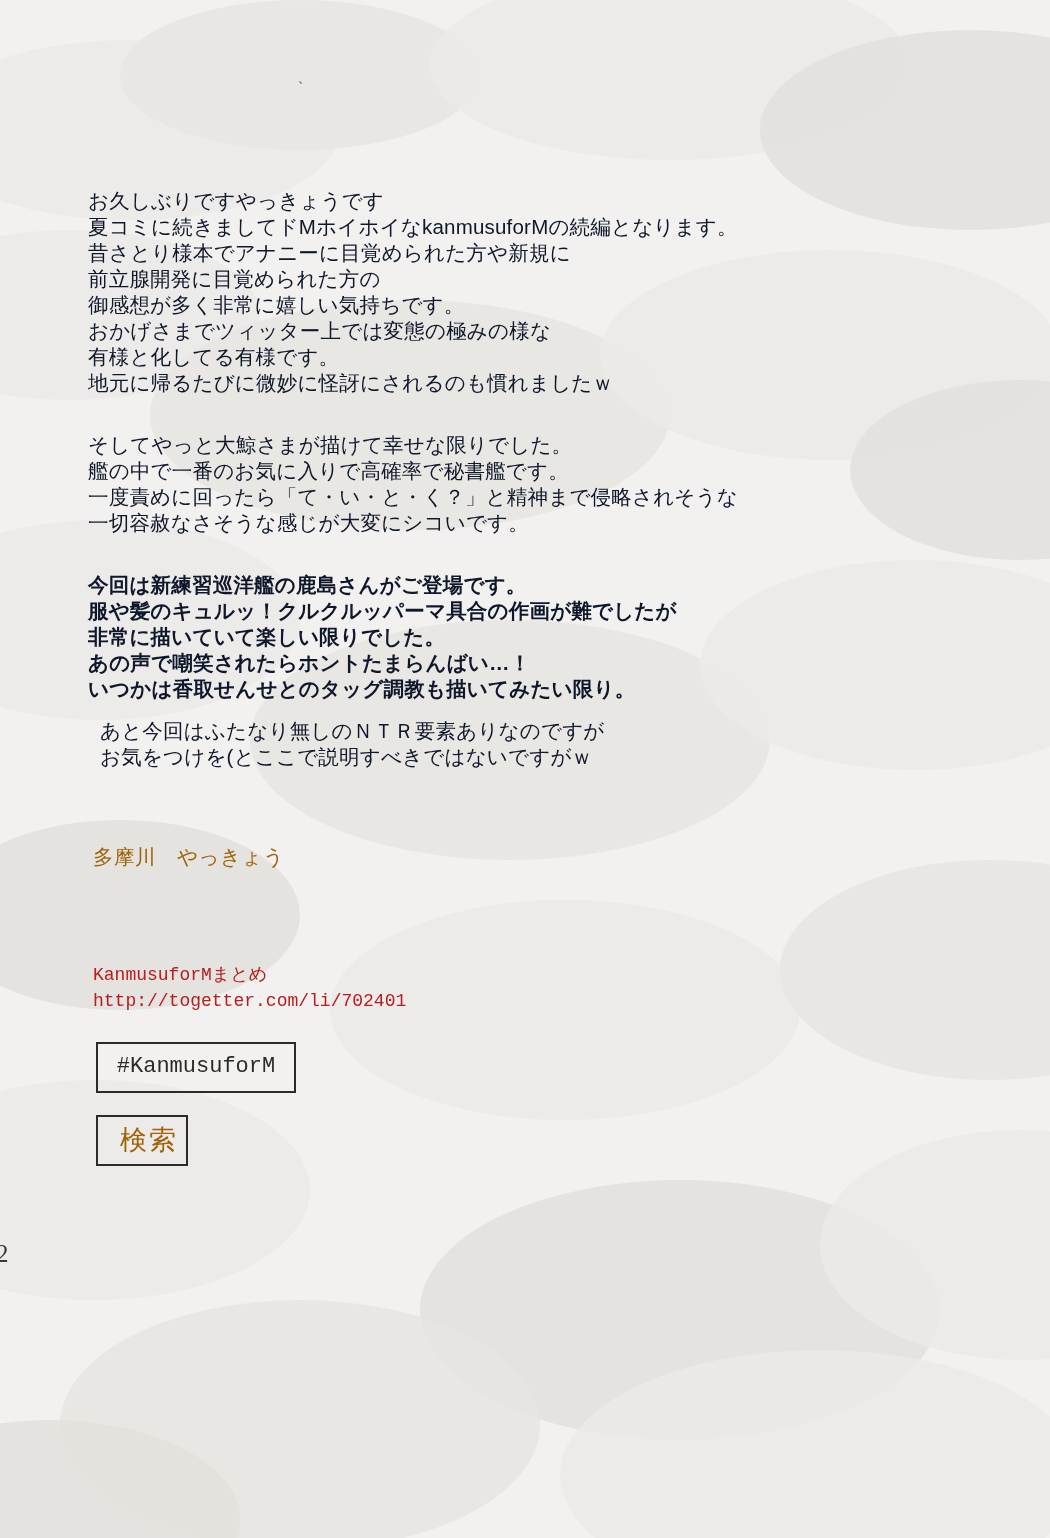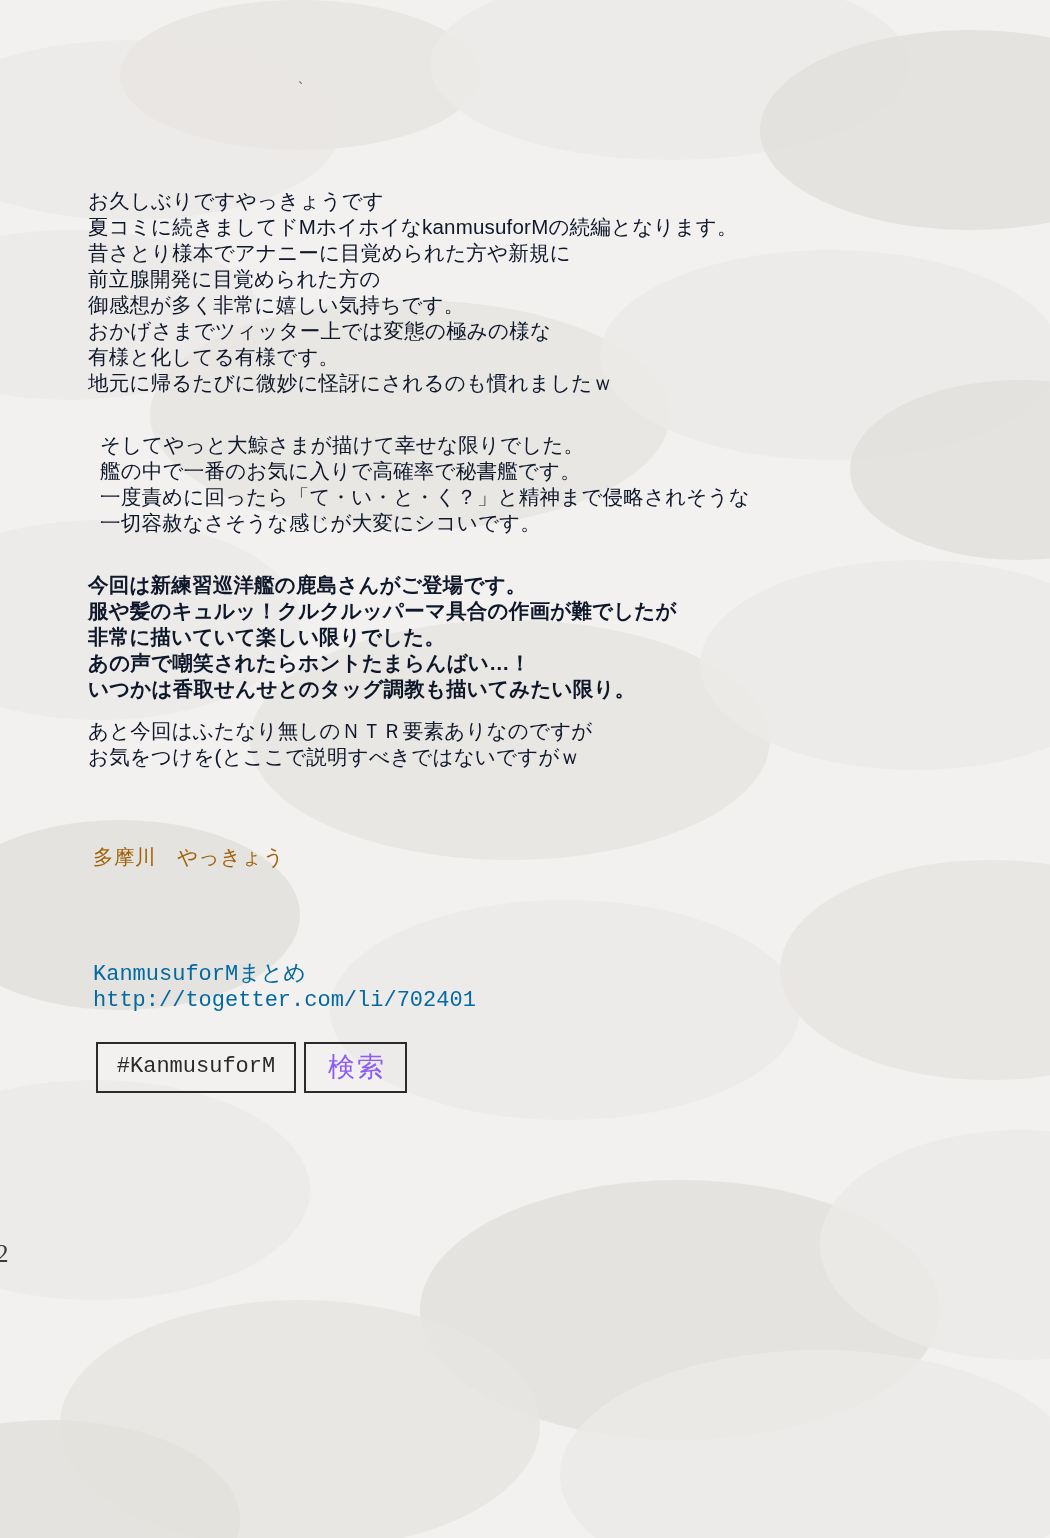--- a/index.html
+++ b/index.html
@@ -43,72 +43,73 @@
     left: 88px;
     font-family: "Liberation Sans", sans-serif;
     color: #0f172a;
     font-size: 20.5px;
     line-height: 26px;
     white-space: pre-line;
     letter-spacing: 0.2px;
   }
 
   #para1 { top: 188px; }
-  #para2 { top: 432px; margin-left: 12px; }
+  #para2 { top: 432px; }
   #para3 { top: 572px; font-weight: bold; }
-  #para4 { top: 718px; }
+  #para4 { top: 718px; margin-left: 12px; }
 
   #signature {
     position: absolute;
     left: 93px;
     top: 842px;
     font-size: 20.5px;
     line-height: 29.5px;
     color: #a16207;
     letter-spacing: 0.5px;
   }
 
   #links {
     position: absolute;
     left: 93px;
     top: 962px;
     font-family: "Liberation Mono", monospace;
-    font-size: 22px;
+    font-size: 18px;
     line-height: 26px;
-    color: #0369a1;
+    color: #b91c1c;
     white-space: pre-line;
   }
 
   .boxes {
     position: absolute;
     left: 96px;
     top: 1042px;
     display: flex;
     align-items: flex-start;
-    gap: 8px;
+    gap: 22px;
+    flex-direction: column;
   }
   .tag-box {
     border: 2px solid #2b2b2b;
     padding: 10px 16px 11px 16px;
     font-family: "Liberation Mono", monospace;
     font-size: 22px;
     line-height: 26px;
     color: #2b2b2b;
     background: transparent;
     min-width: 200px;
     text-align: center;
     box-sizing: border-box;
   }
   .search-box {
     border: 2px solid #2b2b2b;
-    padding: 9px 19px 10px 22px;
+    padding: 9px 8px 10px 22px;
     font-family: "Liberation Sans", sans-serif;
     font-size: 27px;
     line-height: 28px;
-    color: #8b5cf6;
+    color: #a16207;
     background: transparent;
     letter-spacing: 2px;
     box-sizing: border-box;
   }
 
   #page-number {
     position: absolute;
     left: -4px;
     top: 1240px;
     font-family: "Liberation Serif", serif;

